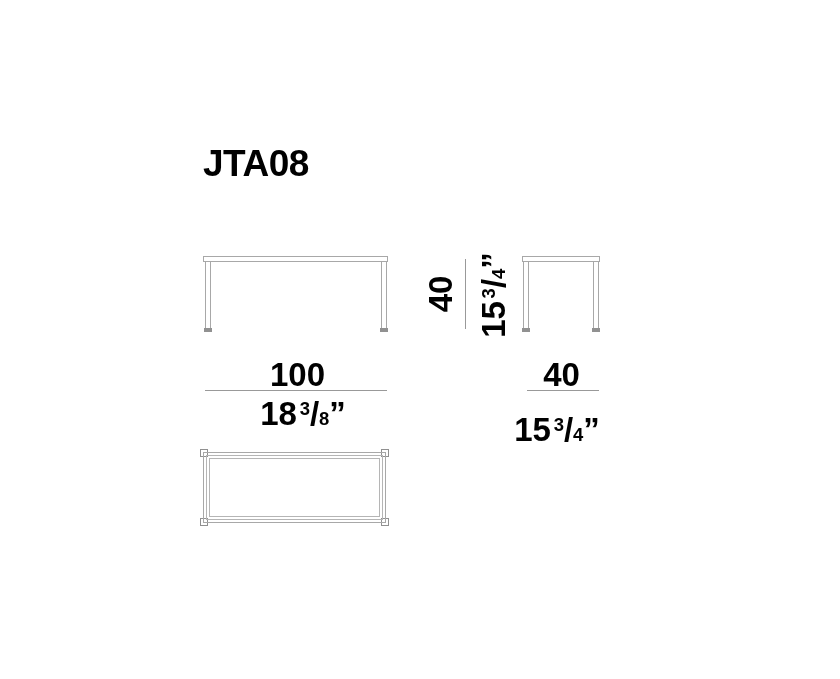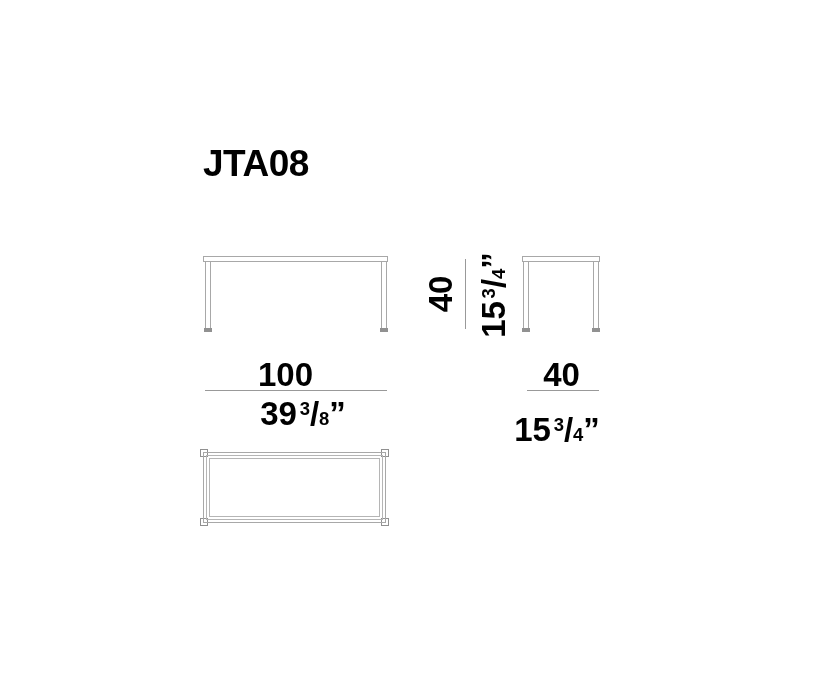--- a/index.html
+++ b/index.html
@@ -79,24 +79,24 @@
 
   <div>
     <div class="dim rot" style="left:401px; top:275px; width:80px; height:38px; line-height:38px;">40</div>
     <div class="dim-line" style="left:465px; top:259px; width:1px; height:70px;"></div>
     <div class="dim rot" style="left:421px; top:272px; width:136px; height:46px; line-height:46px;">
       <span>15</span><span class="fr-n">3</span><span>/</span><span class="fr-d">4</span><span>”</span>
     </div>
   </div>
 
   <div>
-    <div class="dim" style="left:193px; top:358px; width:185px;">100</div>
+    <div class="dim" style="left:205px; top:358px; width:185px;">100</div>
     <div class="dim-line" style="left:205px; top:390px; width:182px; height:1px;"></div>
     <div class="dim" style="left:203px; top:397px; width:200px;">
-      <span>39</span><span class="fr-n">3</span><span>/</span><span class="fr-d">8</span><span>”</span>
+      <span>18</span><span class="fr-n">3</span><span>/</span><span class="fr-d">8</span><span>”</span>
     </div>
   </div>
 
   <div>
     <div class="dim" style="left:522px; top:358px; width:79px;">40</div>
     <div class="dim-line" style="left:527px; top:390px; width:72px; height:1px;"></div>
     <div class="dim" style="left:486px; top:413px; width:142px;">
       <span>15</span><span class="fr-n">3</span><span>/</span><span class="fr-d">4</span><span>”</span>
     </div>
   </div>

